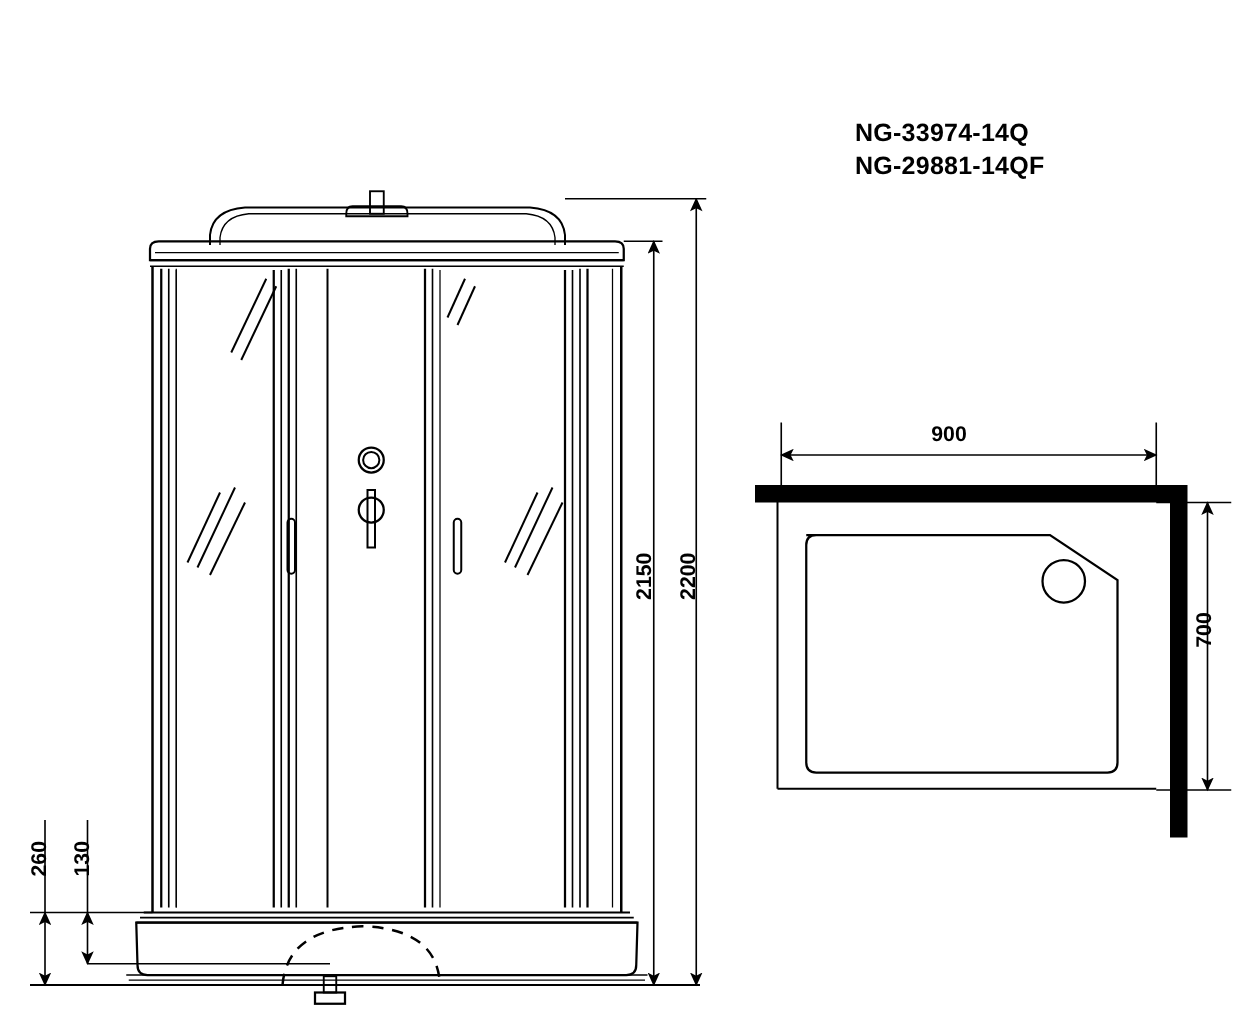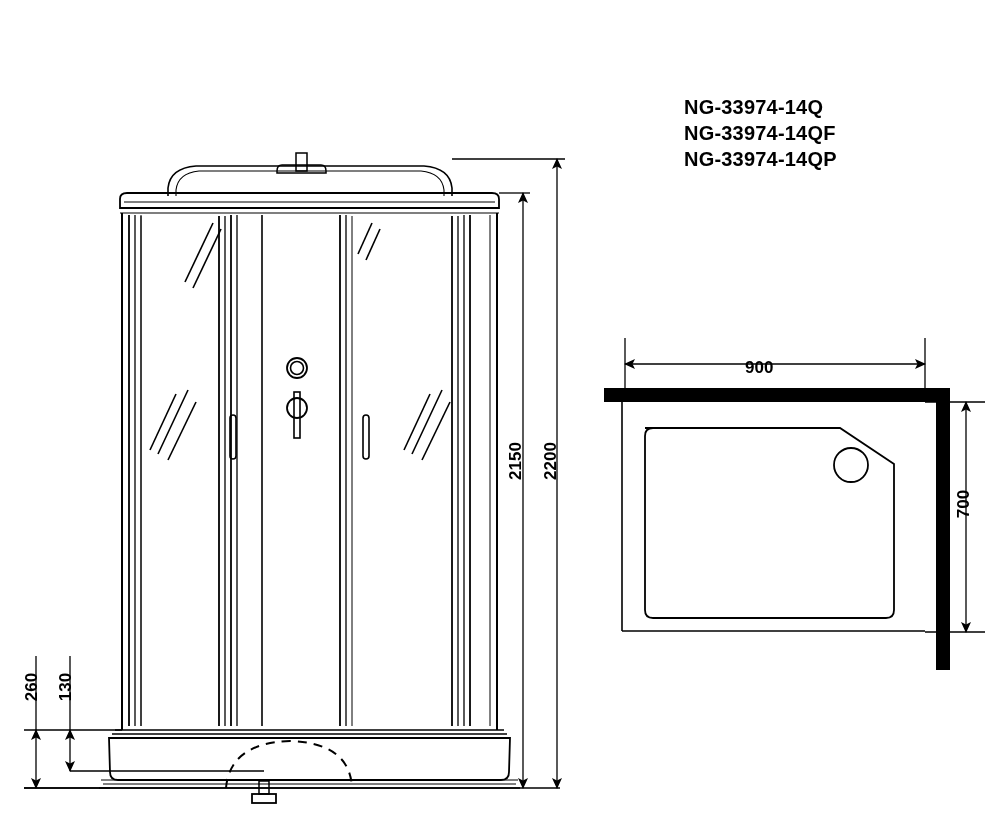--- a/index.html
+++ b/index.html
@@ -13,22 +13,21 @@
   .rot{transform-origin:50% 50%;transform:rotate(-90deg);}
   svg{position:absolute;left:0;top:0;}
 </style>
 </head>
 <body>
 
 <div id="stage">
 
   <div class="models">
     <div class="model-line">NG-33974-14Q</div>
-    <div class="model-line">NG-33974-14QF</div>
-    <div class="model-line">NG-33974-14QP</div>
+    <div class="model-line">NG-29881-14QF</div>
   </div>
 
   <svg width="1000" height="827" viewBox="0 0 1000 827">
     <defs>
       <marker id="arrEnd" markerWidth="12" markerHeight="10" refX="10" refY="5" orient="auto" markerUnits="userSpaceOnUse">
         <path d="M0,0 L11,5 L0,10 L2.5,5 Z" fill="#000"></path>
       </marker>
       <marker id="arrStart" markerWidth="12" markerHeight="10" refX="1" refY="5" orient="auto" markerUnits="userSpaceOnUse">
         <path d="M11,0 L0,5 L11,10 L8.5,5 Z" fill="#000"></path>
       </marker>
@@ -216,17 +215,17 @@
   </svg>
 
   <div class="dim rot" style="left:486px;top:435px;width:60px;text-align:center;">2150</div>
 
   <div class="dim rot" style="left:521px;top:435px;width:60px;text-align:center;">2200</div>
 
   <div class="dim rot" style="left:4px;top:661px;width:56px;text-align:center;">260</div>
 
   <div class="dim rot" style="left:38px;top:661px;width:56px;text-align:center;">130</div>
 
-  <div class="dim" style="left:745px;top:322px;margin-top:20px;">900</div>
+  <div class="dim" style="left:745px;top:322px;">900</div>
 
   <div class="dim rot" style="left:936px;top:478px;width:56px;text-align:center;">700</div>
 
 </div>
 
 </body></html>

